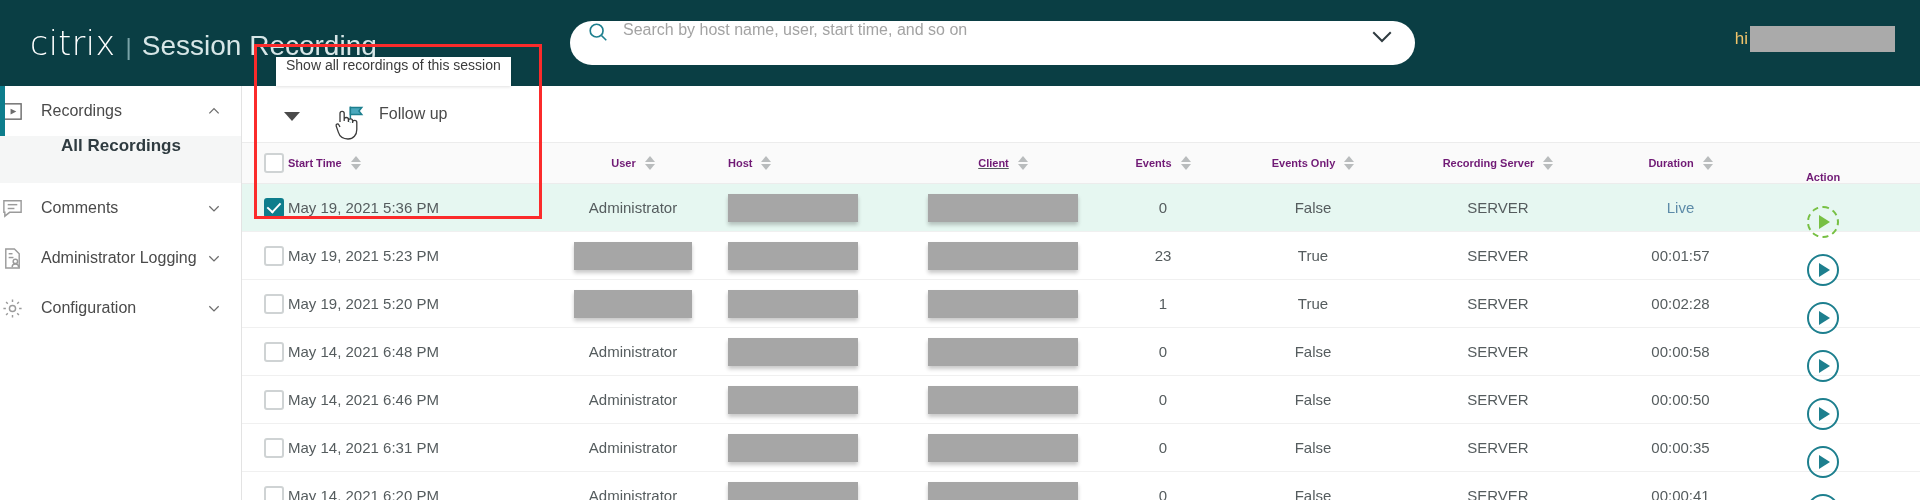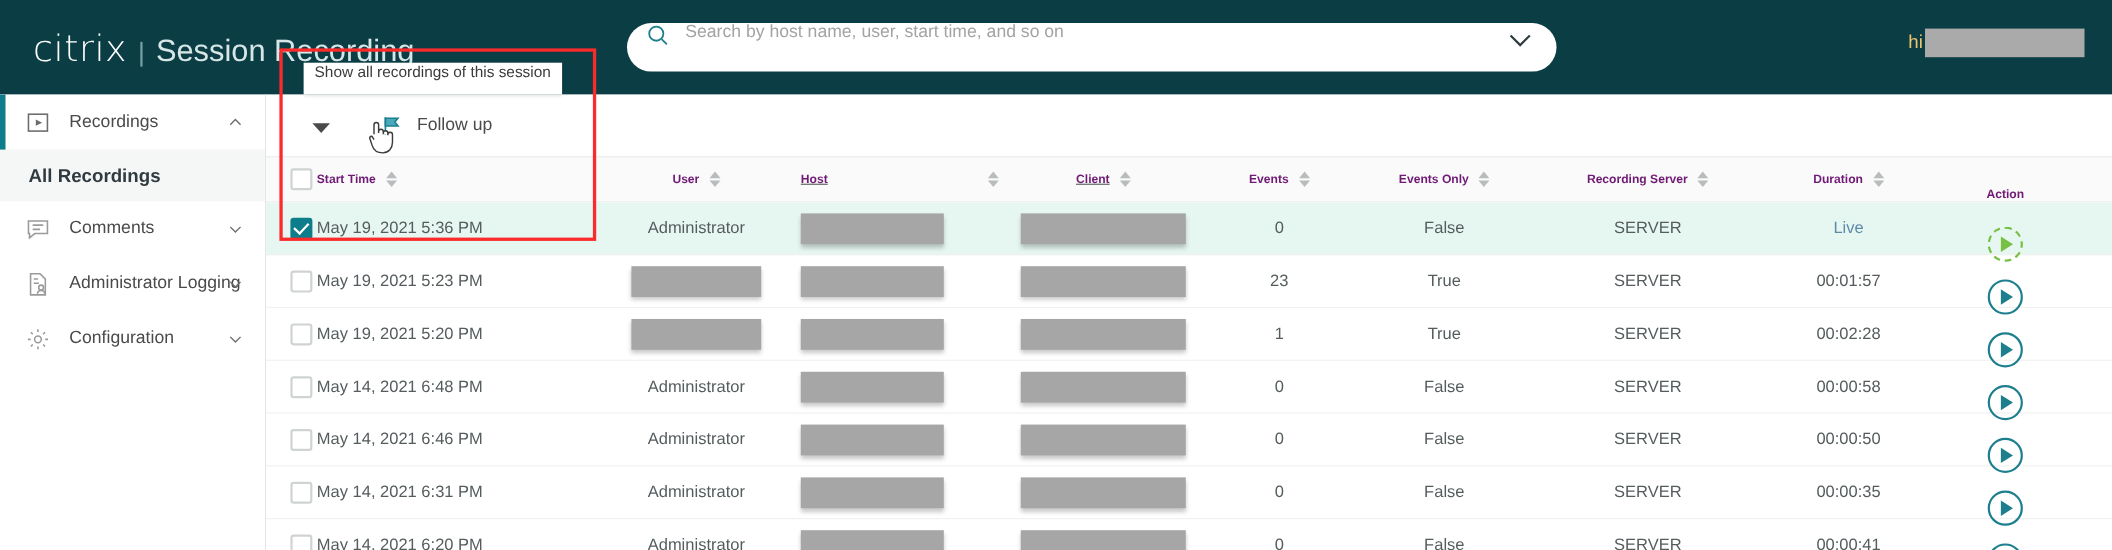--- a/index.html
+++ b/index.html
@@ -58,43 +58,43 @@
   
   .sidebar {
     position: absolute; top: 86px; left: 0;
     width: 242px; height: 414px;
     background: #ffffff;
     border-right: 1px solid #e3e3e3;
   }
   .nav-item {
     position: relative;
     height: 50px; display: flex; align-items: center;
-    padding-left: 22px; cursor: pointer;
+    cursor: pointer;
   }
   .nav-item.active-bar::before {
     content: ""; position: absolute; left: 0; top: 0;
     width: 5px; height: 100%; background: #0d7d8c;
   }
   .nav-icon {
     width: 25px; height: 25px; flex: none;
     display: flex; align-items: center; justify-content: center;
     color: #9b9b9b;
   }
   .nav-label {
     margin-left: 16px; font-size: 16px; color: #4a4a4a;
     white-space: nowrap;
   }
   .nav-chev {
     position: absolute; right: 20px; top: 50%;
     transform: translateY(-50%);
     width: 14px; height: 14px; color: #6d6d6d;
   }
   .sub-item {
-    height: 47px; display: flex; align-items: center;
-    padding-left: 26px; background: #f5f6f6;
+    height: 47px; display: flex; 
+    padding-left: 61px; background: #f5f6f6;
     cursor: pointer;
   }
   .sub-label { font-size: 17px; color: #2f3b40; font-weight: bold; }
 
   
   .content {
     position: absolute; top: 86px; left: 242px;
     width: 1678px; height: 414px; background: #ffffff;
   }
 
@@ -128,21 +128,21 @@
     height: 48px; display: flex; align-items: center;
     border-bottom: 1px solid #f0f0f0;
   }
   .trow.selected { background: #e6f7f1; }
   .cell { display: flex; align-items: center; font-size: 15px; color: #555c5e; }
 
   
   .c-check { width: 46px; padding-left: 22px; flex: none; }
   .c-start { width: 250px; flex: none; }
   .c-user  { width: 190px; flex: none; justify-content: center; }
-  .c-host  { width: 180px; flex: none; justify-content: space-between; text-decoration: underline; }
+  .c-host  { width: 180px; flex: none; justify-content: flex-start; }
   .c-client{ width: 190px; flex: none; justify-content: center; text-decoration: underline; }
   .c-events{ width: 130px; flex: none; justify-content: center; }
   .c-eonly { width: 170px; flex: none; justify-content: center; }
   .c-server{ width: 200px; flex: none; justify-content: center; }
   .c-dur   { width: 165px; flex: none; justify-content: center; }
   .c-act   { width: 120px; flex: none; justify-content: center; margin-top: 28px; }
 
   .th-label {
     font-size: 11px; color: #701a75; font-weight: bold;
     white-space: nowrap;

